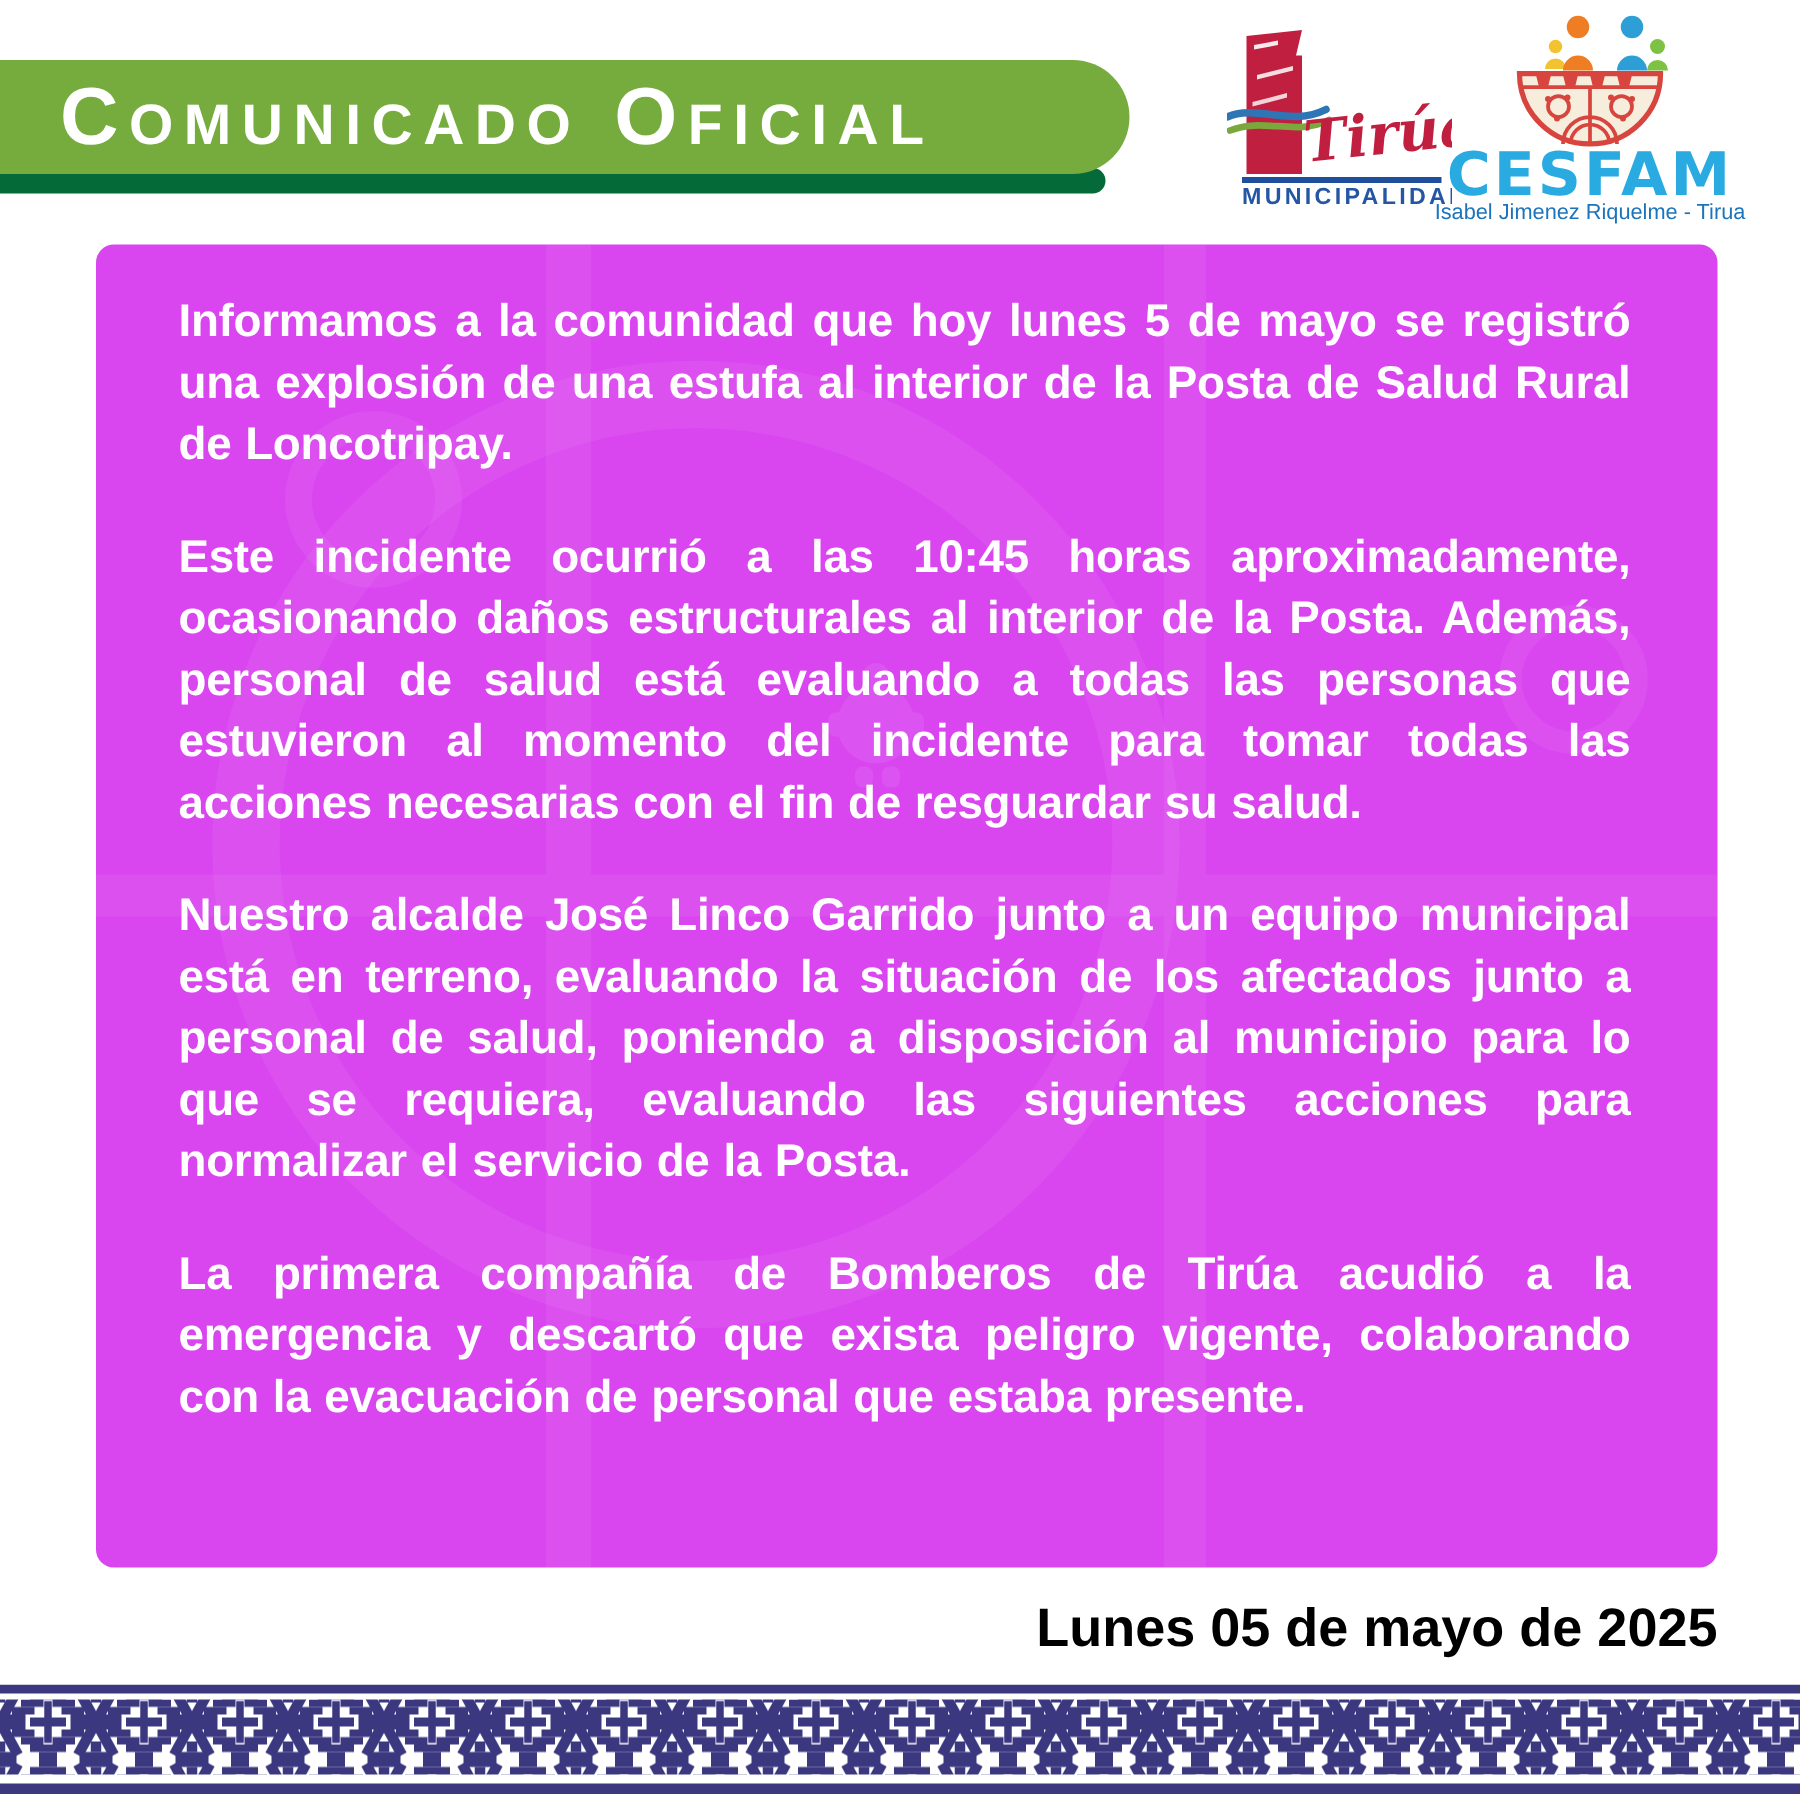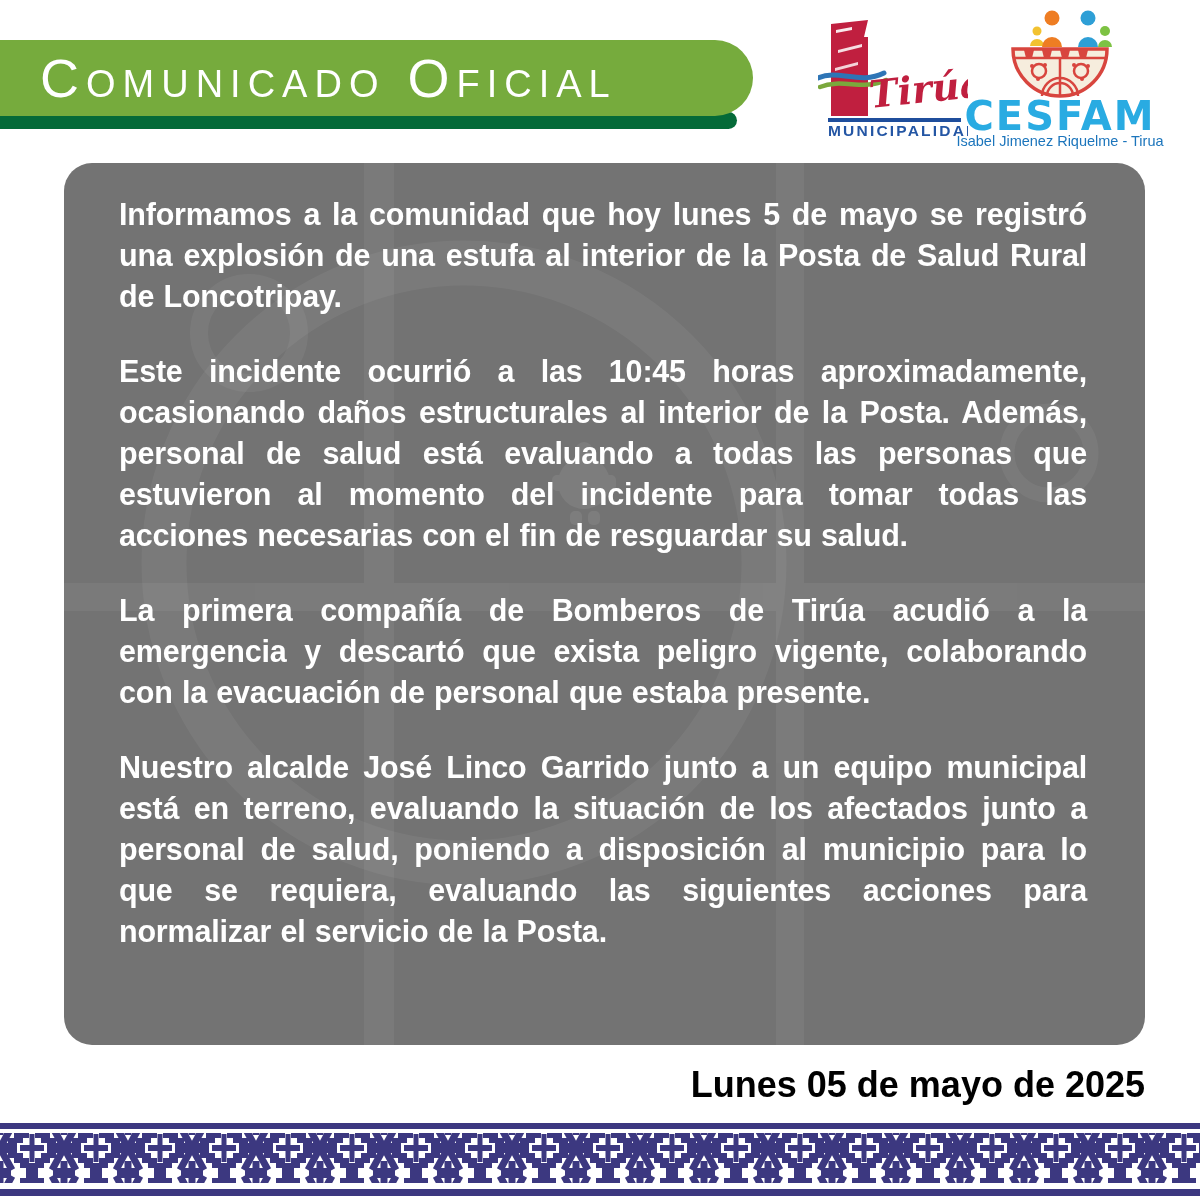--- a/index.html
+++ b/index.html
@@ -12,30 +12,30 @@
     position:absolute;left:0;top:112px;width:737px;height:17px;
     background:#046A38;border-radius:0 17px 17px 0;z-index:1;
   }
   .banner{
     position:absolute;left:0;top:40px;width:753px;height:76px;
     background:#76AB3D;border-radius:0 40px 40px 0;z-index:2;
     display:flex;align-items:center;box-sizing:border-box;padding-left:40px;
   }
   .banner-title{
     font-variant:small-caps;
-    font-size:54px;font-weight:400;color:#ffffff;letter-spacing:7px;
+    font-size:54px;font-weight:700;color:#ffffff;letter-spacing:7px;
     white-space:nowrap;line-height:1;
   }
   
   .tirua-logo{position:absolute;left:818px;top:16px;width:150px;height:122px;z-index:3;}
   .cesfam-logo{position:absolute;left:953px;top:4px;width:214px;height:146px;z-index:3;}
   
   .panel{
     position:absolute;left:64px;top:163px;width:1081px;height:882px;
-    background:#737373;border-radius:28px;z-index:2;overflow:hidden;
+    background:#d946ef;border-radius:12px;z-index:2;overflow:hidden;
   }
   .panel-watermark{position:absolute;left:0;top:0;width:100%;height:100%;pointer-events:none;}
   .panel-content{
     position:absolute;left:55px;top:31px;width:968px;
   }
   .panel-content p{
     margin:0 0 34px 0;
     font-size:30.5px;font-weight:bold;color:#ffffff;
     line-height:41px;text-align:justify;letter-spacing:-0.2px;word-spacing:1px;
   }
@@ -125,22 +125,22 @@
         <rect x="488" y="312" width="14" height="16" rx="5"></rect>
         <rect x="538" y="312" width="14" height="16" rx="5"></rect>
         <rect x="506" y="348" width="12" height="14" rx="5"></rect>
         <rect x="524" y="348" width="12" height="14" rx="5"></rect>
         <circle cx="520" cy="288" r="9"></circle>
       </g>
     </svg>
     <div class="panel-content">
       <p>Informamos a la comunidad que hoy lunes 5 de mayo se registró una explosión de una estufa al interior de la Posta de Salud Rural de Loncotripay.</p>
       <p>Este incidente ocurrió a las 10:45 horas  aproximadamente, ocasionando daños estructurales al interior de la Posta. Además, personal de salud está evaluando a todas las personas que estuvieron al momento del incidente para tomar todas las acciones necesarias con el fin de resguardar su salud.</p>
+      <p>Nuestro alcalde José Linco Garrido junto a un equipo municipal está en terreno, evaluando la situación de los afectados junto a personal de salud, poniendo a disposición al municipio para lo que se requiera, evaluando las siguientes acciones para normalizar el servicio de la Posta.</p>
       <p>La primera compañía de Bomberos de Tirúa acudió a la emergencia y descartó que exista peligro vigente, colaborando con la evacuación de personal que estaba presente.</p>
-      <p>Nuestro alcalde José Linco Garrido junto a un equipo municipal está en terreno, evaluando la situación de los afectados junto a personal de salud, poniendo a disposición al municipio para lo que se requiera, evaluando las siguientes acciones para normalizar el servicio de la Posta.</p>
     </div>
   </div>
 
   <div class="date-line">Lunes 05 de mayo de 2025</div>
 
   <svg class="mapuche-border" viewBox="0 0 1200 73">
     <defs>
       <pattern id="gp" width="64" height="50" patternUnits="userSpaceOnUse">
         <rect width="64" height="50" fill="#ffffff"></rect>
         <g fill="#3C3880">

